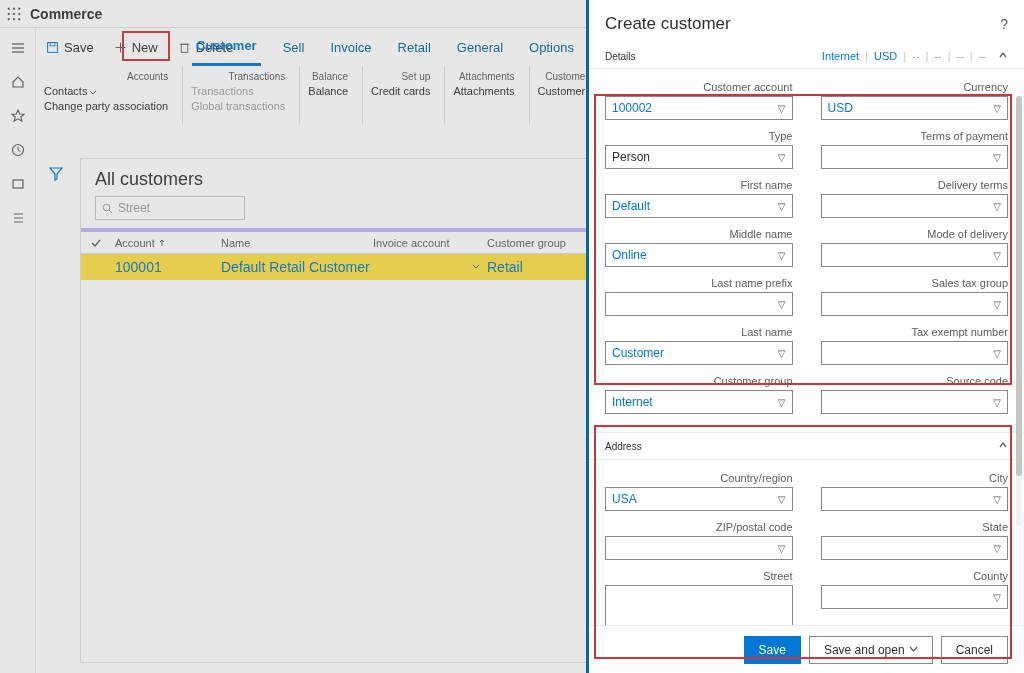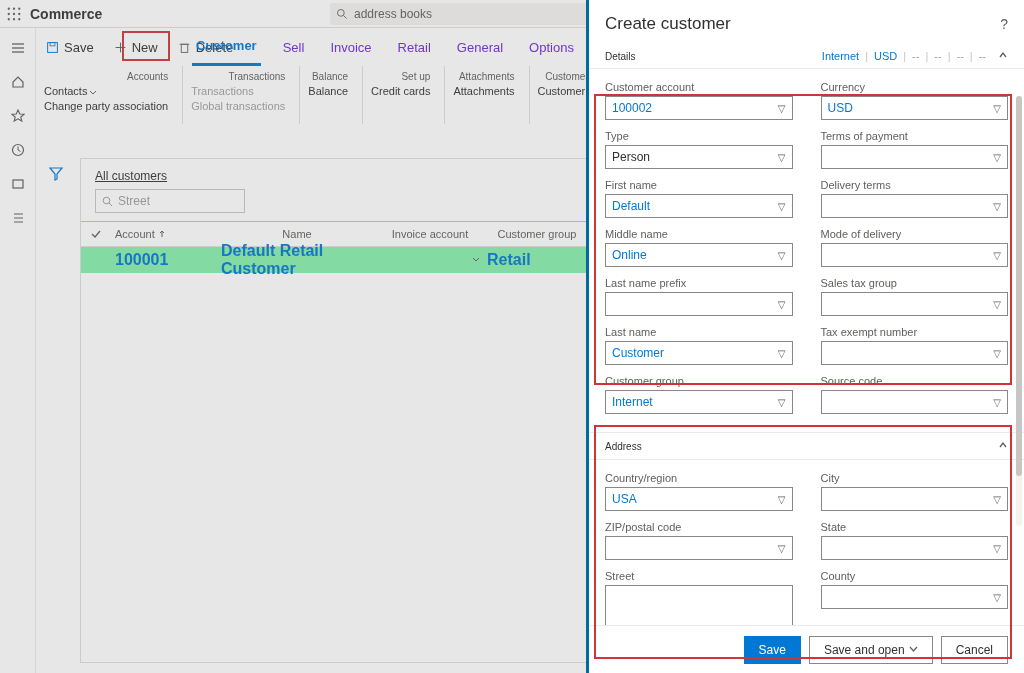--- a/index.html
+++ b/index.html
@@ -15,66 +15,66 @@
 .brand { font-size:14px; font-weight:600; margin-left:2px; }
 .searchbox { position:absolute; left:330px; top:3px; width:260px; height:22px; background:#f3f2f1; border-radius:2px; display:flex; align-items:center; padding:0 6px; color:#605e5c; }
 .searchbox svg { width:12px; height:12px; margin-right:6px; }
 
 
 .cmdbar { position:absolute; top:28px; left:36px; height:38px; display:flex; align-items:center; gap:0; }
 .cmdbtn { height:30px; display:flex; align-items:center; padding:0 10px; color:#323130; font-size:13px; gap:5px; }
 .cmdbtn svg { width:13px; height:13px; }
 .newbtn-outline { border:2px solid #d13438; position:absolute; left:122px; top:31px; width:48px; height:30px; }
 .tabs { position:absolute; top:28px; left:192px; height:38px; display:flex; align-items:center; gap:18px; font-size:13px; }
-.tab { padding:0 4px; height:38px; display:flex; align-items:center; color:#6d28d9; }
+.tab { padding:0 4px; height:38px; display:flex; align-items:center; color:#0369a1; }
 .tab.active { color:#0078d4; border-bottom:3px solid #0078d4; font-weight:600; }
 .searchicon-only { margin-left:10px; color:#605e5c; }
 
 
 .ribbon { position:absolute; top:66px; left:36px; right:0; height:58px; display:flex; }
 .ribbon-group { border-right:1px solid #e1dfdd; padding:5px 14px 0 8px; min-width:90px; }
 .ribbon-group .grp-title { font-size:10px; color:#605e5c; text-align:right; margin-bottom:3px; }
 .ribbon-group .grp-item { font-size:11px; color:#323130; margin-bottom:3px; display:flex; align-items:flex-end; gap:2px;}
 .ribbon-group .grp-item.gray { color:#a19f9d; }
 
 
 .leftrail { position:absolute; top:28px; left:0; width:36px; height:645px; background:#fff; display:flex; flex-direction:column; align-items:center; padding-top:10px; gap:14px; border-right:1px solid #edebe9; }
 .leftrail div { width:20px; height:20px; display:flex; align-items:center; justify-content:center; color:#605e5c; }
 
 
 .mainlist { position:absolute; top:158px; left:80px; right:10px; bottom:10px; background:#fff; border:1px solid #e1dfdd; }
 .filterbtn { position:absolute; top:166px; left:48px; color:#0078d4; }
-.listhdr { padding:10px 14px 6px 14px; font-size:12px;text-decoration:underline; }
+.listhdr { padding:10px 14px 6px 14px; font-size:18px; }
 .filter-input { margin:0 14px 8px 14px; width:150px; height:24px; border:1px solid #c8c6c4; display:flex; align-items:center; padding:0 6px; color:#a19f9d; gap:5px; font-size:12px;}
-.table-head { display:flex; border-top:1px solid #c4b5fd; border-bottom:1px solid #e1dfdd; height:26px; align-items:center; font-size:11px; color:#605e5c;text-align:center; }
+.table-head { display:flex; border-top:4px solid #c4b5fd; border-bottom:1px solid #e1dfdd; height:26px; align-items:center; font-size:11px; color:#605e5c; }
 .th-check { width:30px; display:flex; justify-content:center; }
 .th-account { width:110px; padding-left:4px; display:flex; align-items:center; gap:3px;}
 .th-name { width:152px; }
 .th-invoice { width:114px; }
 .th-group { width:100px; }
-.table-row { display:flex; height:26px; align-items:center; font-size:16px; background:#86efac;font-weight:bold; }
+.table-row { display:flex; height:26px; align-items:center; font-size:14px; background:#fde047; }
 .td-check { width:30px; }
 .td-account { width:110px; padding-left:4px; color:#0078d4; }
 .td-name { width:152px; color:#0078d4; }
 .td-invoice { width:114px; text-align:right; padding-right:6px; color:#605e5c; }
 .td-group { width:100px; color:#0078d4; }
 
 
 .panel { position:absolute; top:0; right:0; width:438px; height:673px; background:#fff; border-left:3px solid #0369a1; z-index:20; display:flex; flex-direction:column; }
 .panel-head { padding:14px 16px 10px 16px; display:flex; justify-content:space-between; align-items:center; }
 .panel-title { font-size:17px; font-weight:400; }
 .help-icon { color:#605e5c; font-size:14px; }
 .panel-section-head { display:flex; justify-content:space-between; align-items:center; padding:6px 16px; border-bottom:1px solid #edebe9; }
 .section-title { font-size:10px; }
 .section-meta { font-size:11px; color:#0078d4; display:flex; align-items:center; gap:6px; }
 .section-meta .sep { color:#c8c6c4; }
 .section-meta .dots { color:#a19f9d; }
 .chev { color:#605e5c; margin-left:6px; }
 
-.panel-body { flex:1; overflow-y:auto; padding:12px 16px 0 16px; }
+.panel-body { flex:1; overflow-y:auto; padding:12px 16px 0 16px;text-align:right; }
 .form-grid { display:grid; grid-template-columns: 1fr 1fr; gap:0 28px; }
 .field { margin-bottom:10px; }
 .field label { display:block; font-size:11px; color:#605e5c; margin-bottom:3px; }
 .combo { height:24px; border:1px solid #8a8886; display:flex; align-items:center; justify-content:space-between; padding:0 6px; font-size:12px; background:#fff; }
 .combo .val { color:#0078d4; }
 .combo .val.black { color:#323130; }
 .combo .caret { color:#605e5c; font-size:10px; }
 .textarea { height:76px; border:1px solid #8a8886; background:#fff; }
 
 .panel-footer { height:48px; display:flex; align-items:center; justify-content:flex-end; gap:8px; padding:0 16px; border-top:1px solid #edebe9; }
@@ -98,27 +98,20 @@
           <circle cx="2" cy="8" r="1.3"></circle>
           <circle cx="8" cy="8" r="1.3"></circle>
           <circle cx="14" cy="8" r="1.3"></circle>
           <circle cx="2" cy="14" r="1.3"></circle>
           <circle cx="8" cy="14" r="1.3"></circle>
           <circle cx="14" cy="14" r="1.3"></circle>
         </g>
       </svg>
   </div>
   <div class="brand">Commerce</div>
-  <div class="searchbox">
-    <svg viewBox="0 0 16 16">
-        <circle cx="6.5" cy="6.5" r="4.5" fill="none" stroke="#605e5c" stroke-width="1.2"></circle>
-        <line x1="10" y1="10" x2="14" y2="14" stroke="#605e5c" stroke-width="1.2"></line>
-      </svg>
-    <span>address books</span>
-  </div>
 </div>
 
 <div class="leftrail">
   <div>
       <svg width="14" height="14">
         <line x1="1" y1="3" x2="13" y2="3" stroke="#605e5c" stroke-width="1.3"></line>
         <line x1="1" y1="7" x2="13" y2="7" stroke="#605e5c" stroke-width="1.3"></line>
         <line x1="1" y1="11" x2="13" y2="11" stroke="#605e5c" stroke-width="1.3"></line>
       </svg>
     </div>

